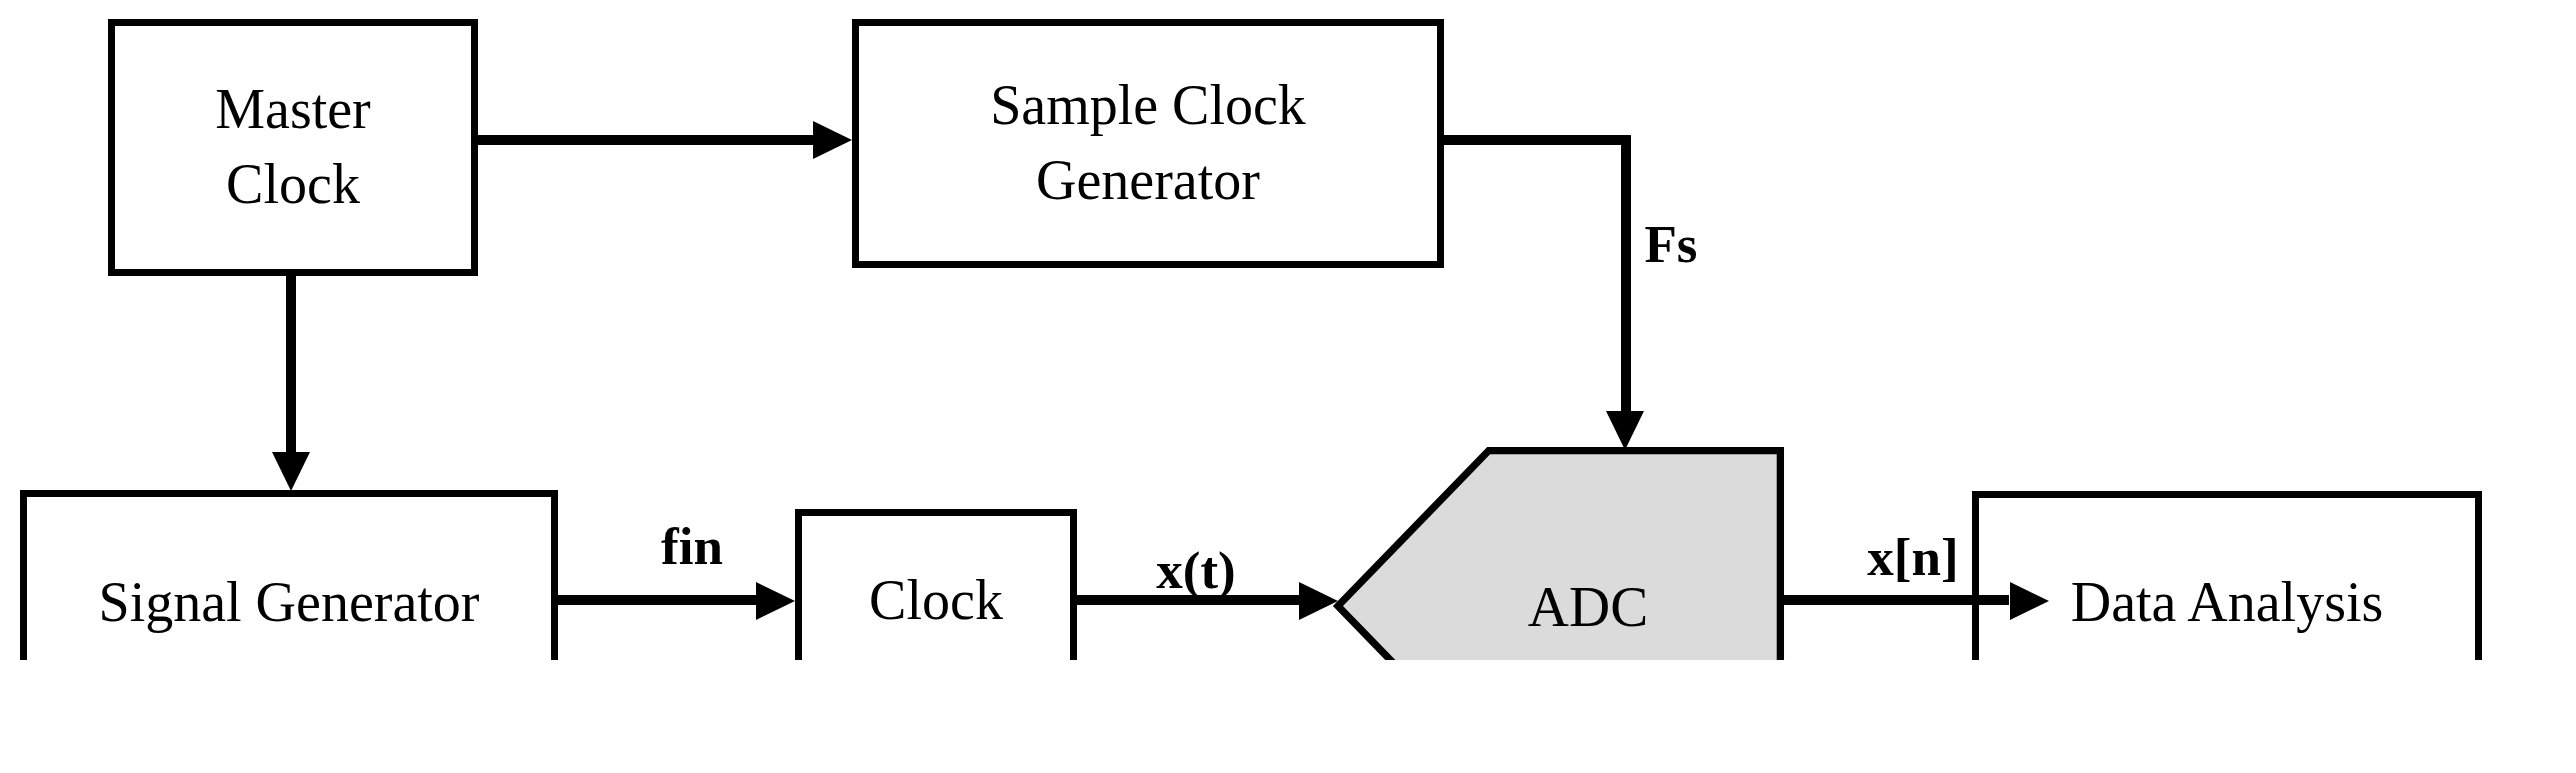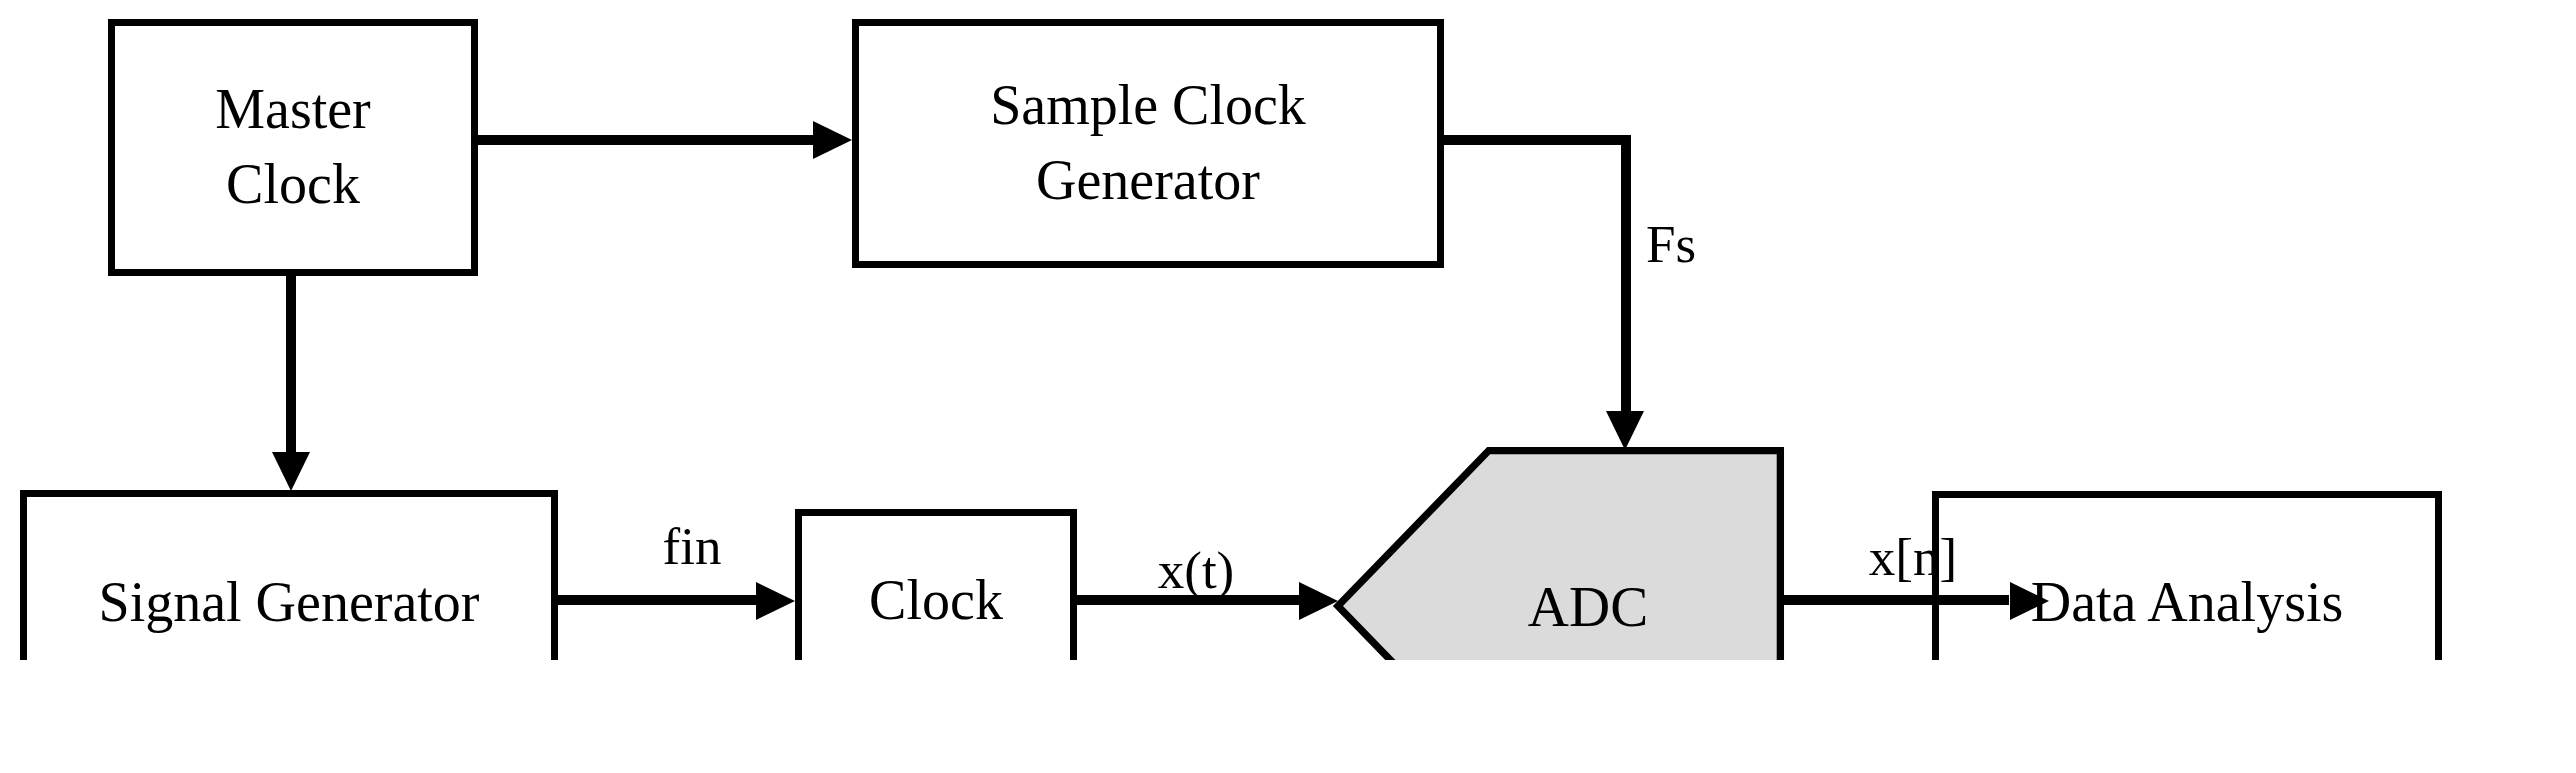--- a/index.html
+++ b/index.html
@@ -37,35 +37,36 @@
     position: absolute; width: 0; height: 0;
     border-left: 19px solid transparent;
     border-right: 19px solid transparent;
     border-top: 39px solid #000000;
   }
   .signal-label {
     position: absolute;
     font-size: 53px;
     white-space: nowrap;
     transform: translate(-50%, -50%);
+    font-weight: bold;
   }
   .adc-label {
     position: absolute;
     font-size: 57px;
     white-space: nowrap;
     transform: translate(-50%, -50%);
   }
   svg.adc-shape { position: absolute; left: 1326px; top: 443px; }
 
   
   #box-master   { left: 108px;  top: 18.6px;  width: 370px; height: 257px; }
   #box-sample   { left: 852px; top: 18.6px;  width: 592px; height: 249px; }
   #box-signal   { left: 20px;   top: 490px; width: 538px; height: 225px; }
   #box-filter   { left: 795px; top: 509px; width: 282px; height: 183px; }
-  #box-data     { left: 1932px; top: 491px; width: 510px; height: 223px; }
+  #box-data     { left: 1972px; top: 491px; width: 510px; height: 223px; }
 
   
   #a1-line { left: 478px;  top: 135px; width: 336px; }
   #a1-head { left: 813px; top: 121px; }
   
   #a2-line { left: 286px;  top: 275px; height: 177px; }
   #a2-head { left: 272px;  top: 452px; }
   
   #a3-hline { left: 1444px; top: 135px; width: 187px; }
   #a3-vline { left: 1621px; top: 135px; height: 276px; }

